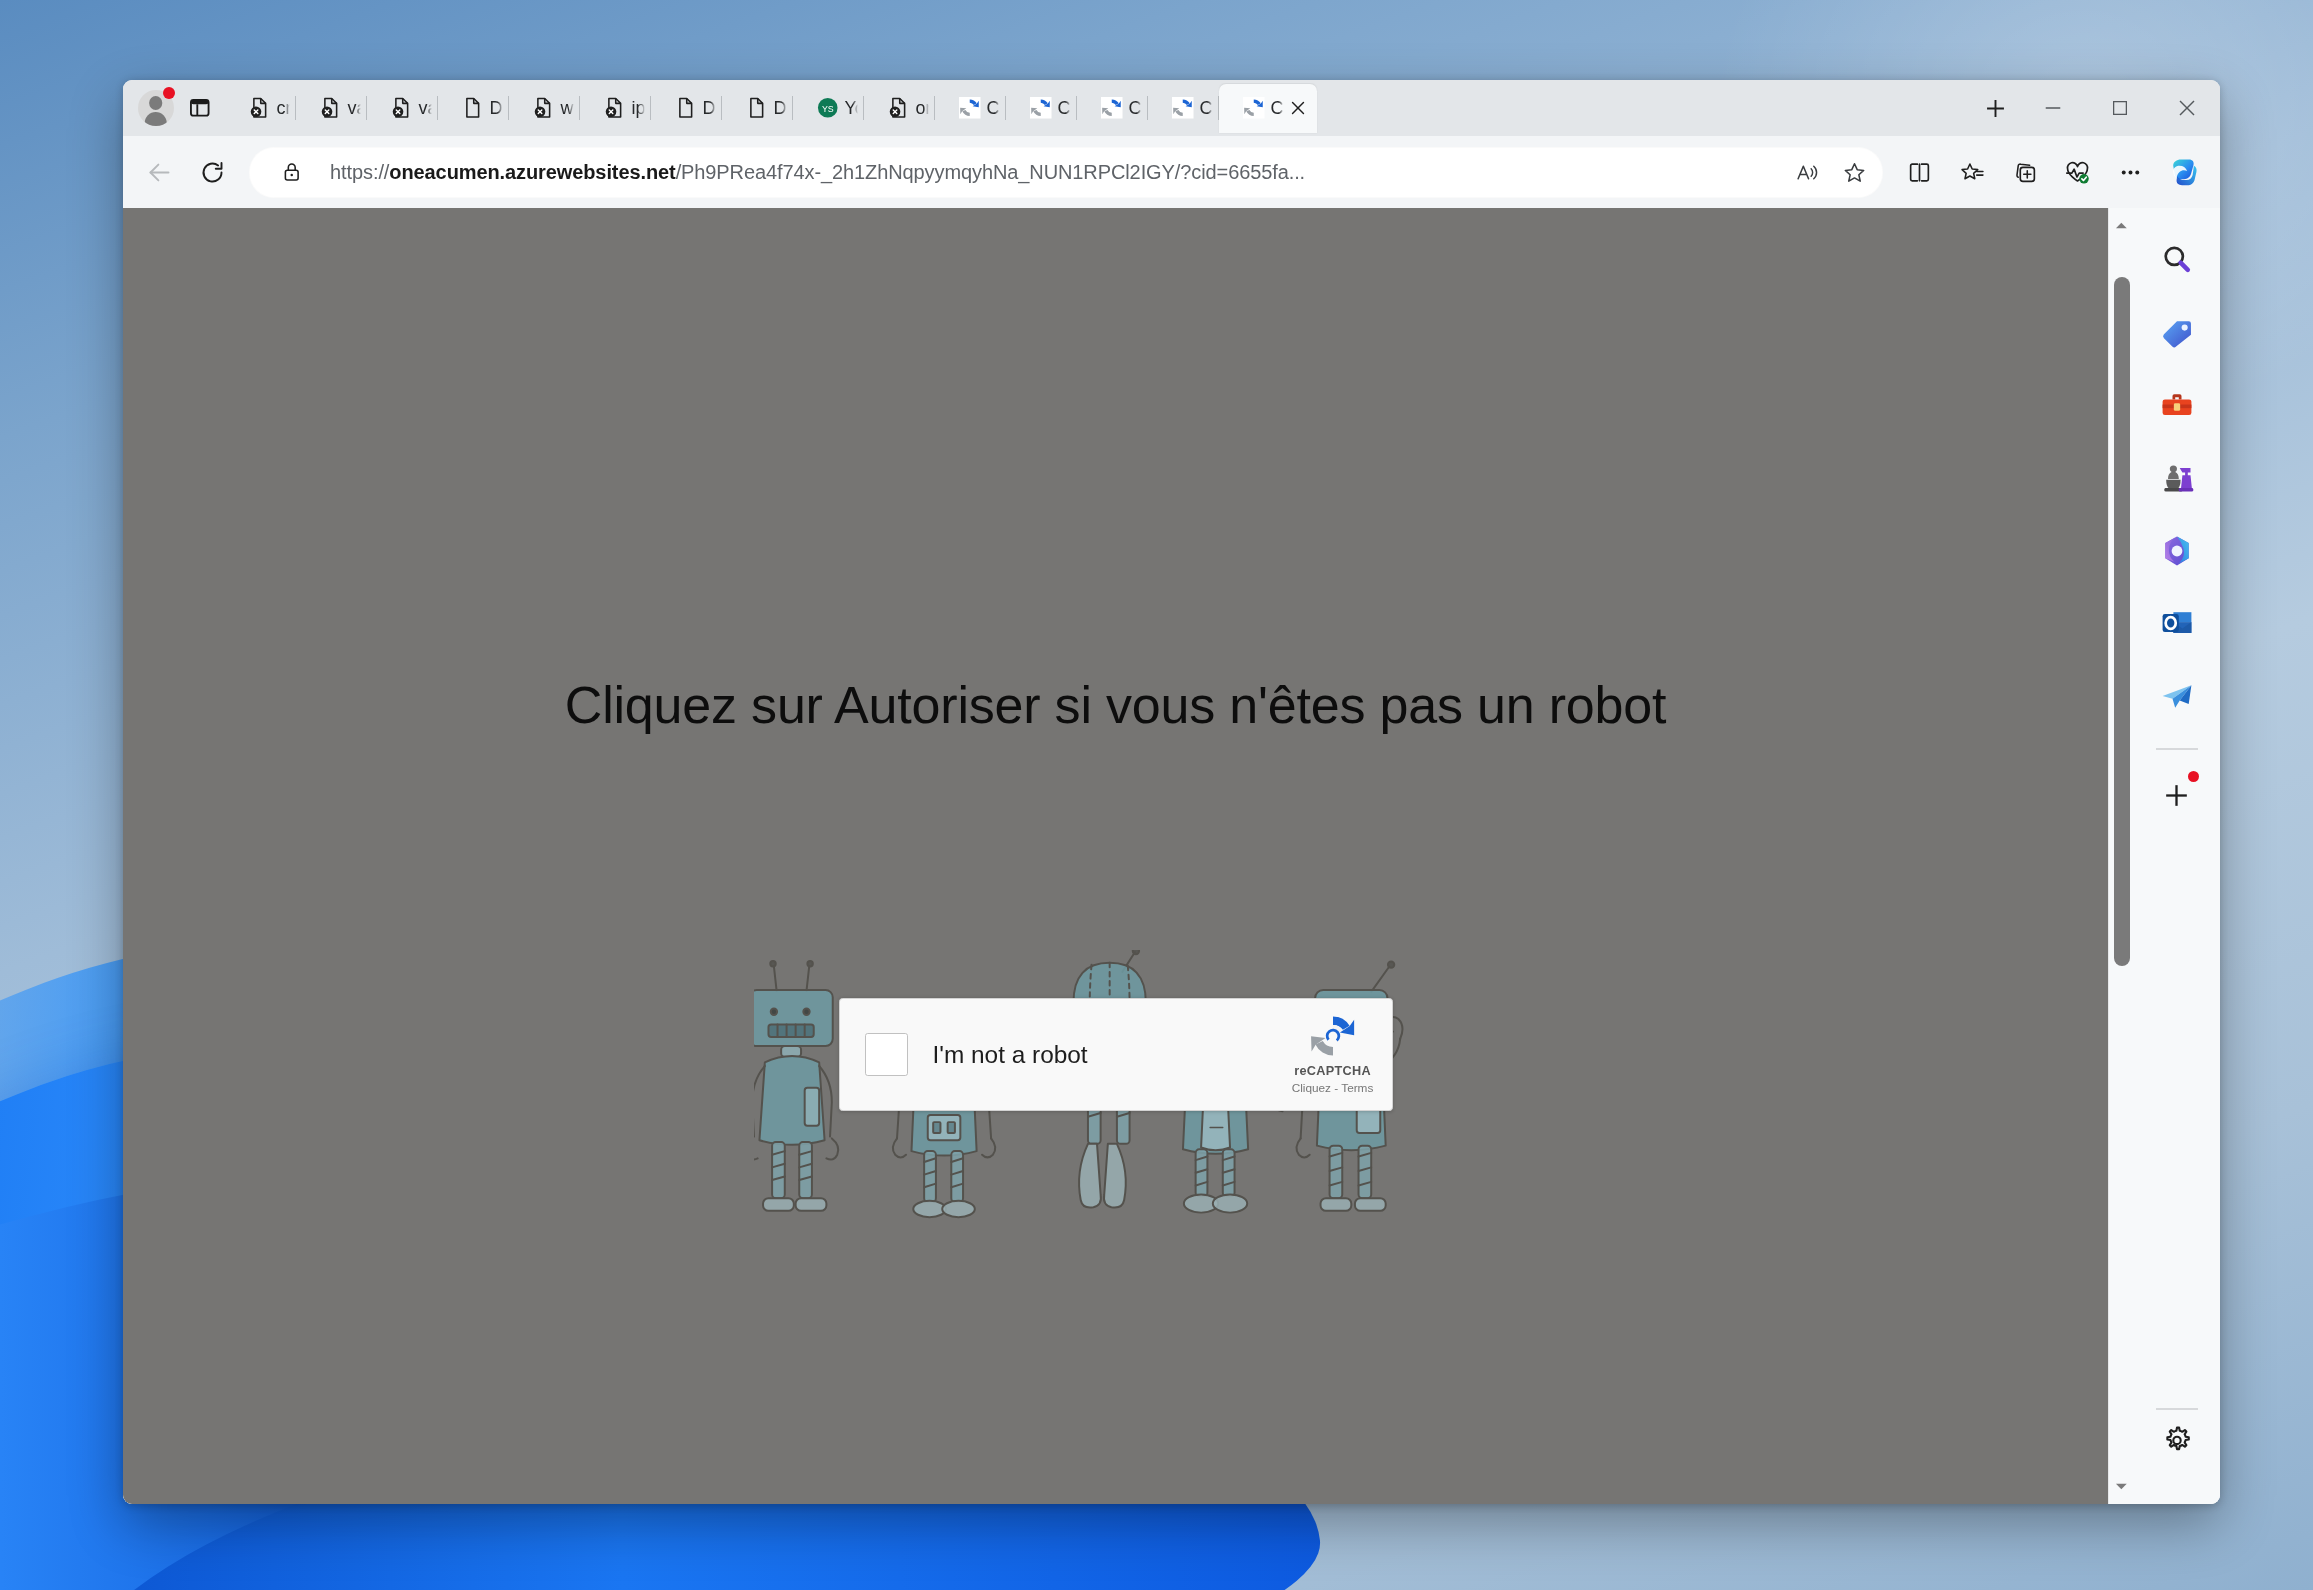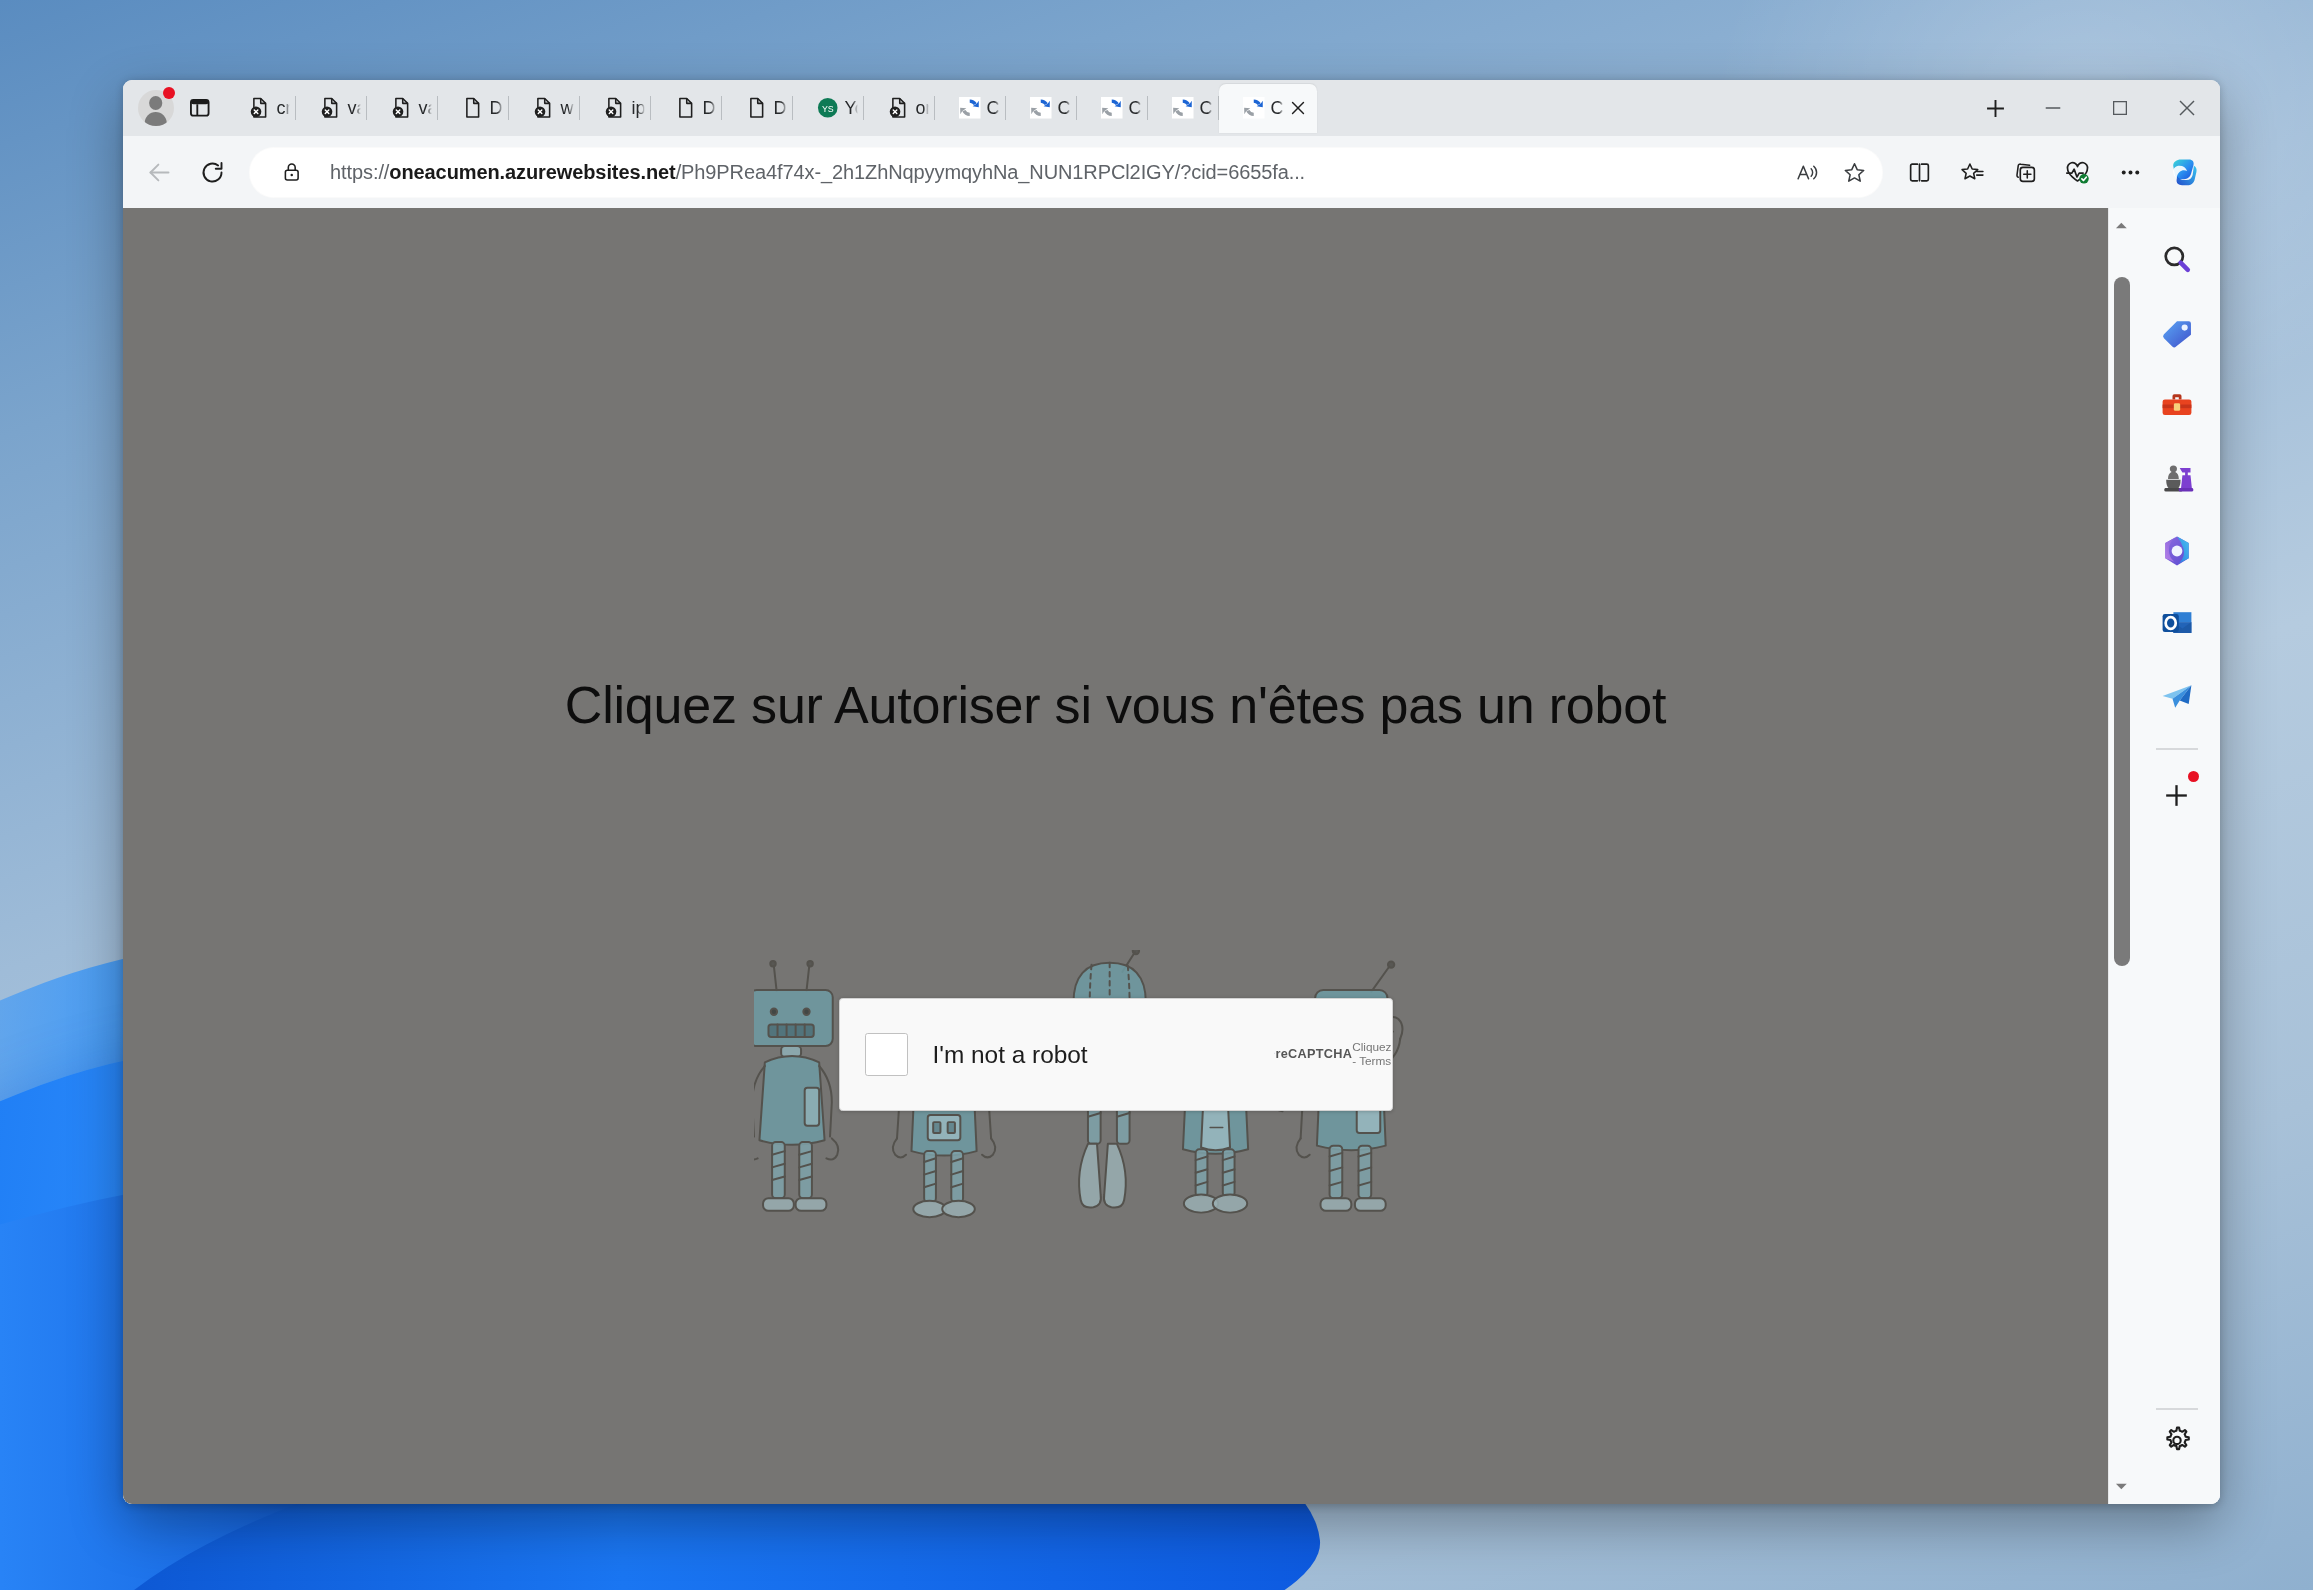--- a/index.html
+++ b/index.html
@@ -235,21 +235,21 @@
   }
   #rc-label {
     margin-left: 25px;
     font-size: 24.4px;
     color: #1d1d1d;
     font-family: "Liberation Sans", sans-serif;
     flex: 1 1 auto;
   }
   #rc-brand {
     width: 118px; height: 100%;
-    display:flex; flex-direction:row; align-items:center; justify-content:center;
+    display:flex; flex-direction:column; align-items:center; justify-content:center;
     flex:0 0 118px;
     padding-bottom: 3.6px;
   }
   #rc-brand .rcname {
     font-size: 12.7px; color: #555; letter-spacing:0.3px; margin-top: 1.8px;
     font-family: "Liberation Sans", sans-serif; font-weight:700;
   }
   #rc-brand .rcterms {
     font-size: 11.8px; color: #777; margin-top: 2.7px;
     font-family: "Liberation Sans", sans-serif;

